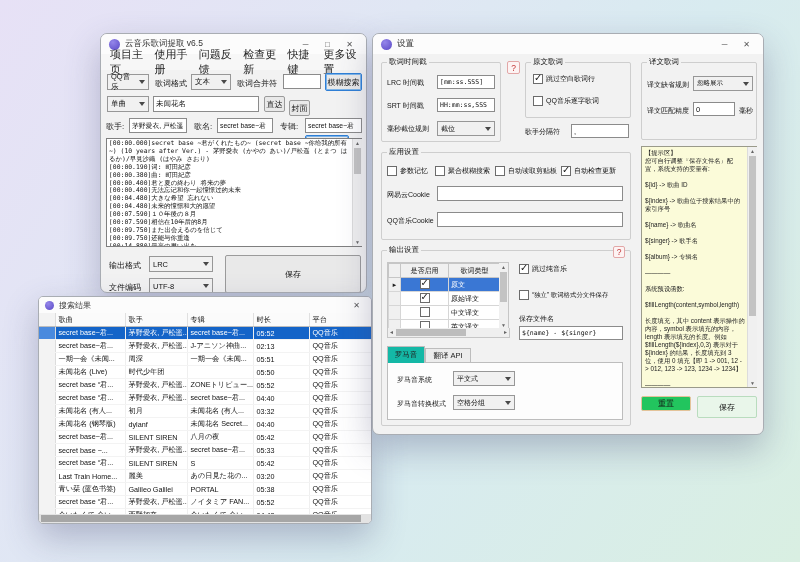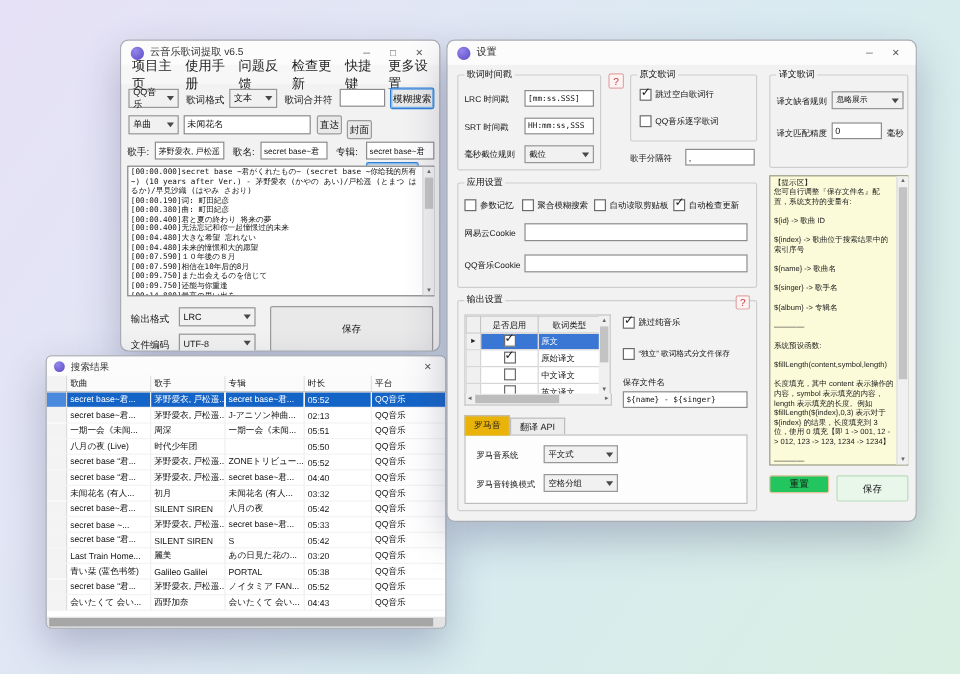--- a/index.html
+++ b/index.html
@@ -54,21 +54,21 @@
     background:#fdf3f3;color:#c23434;font-size:8.5px;display:flex;align-items:center;justify-content:center;border-radius:2px;}
   .sgrid{border-collapse:collapse;table-layout:fixed;width:100%;font-size:7px;color:#111;background:#fff;}
   .sgrid th{font-weight:normal;border:1px solid #c6c6c6;background:#f0f0f0;height:13px;padding:0 1px;
     white-space:nowrap;overflow:hidden;text-align:center;}
   .sgrid td{border:1px solid #d6d6d6;height:13px;padding:0 2px;white-space:nowrap;overflow:hidden;}
   .sgrid td.mark{background:#f0f0f0;text-align:center;font-size:6px;padding:0;}
   .sgrid tr.sel td{background:#3a77d4;color:#fff;}
   .sgrid tr.sel td.mark{background:#f0f0f0;color:#222;}
   .tab{position:absolute;box-sizing:border-box;border:1px solid #bdbdbd;border-bottom:none;background:#ececec;
     font-size:7.5px;display:flex;align-items:center;justify-content:center;color:#222;}
-  .tab.active{background:#eab308;z-index:2;justify-content:center;}
+  .tab.active{background:#14b8a6;z-index:2;justify-content:center;}
   .panel{position:absolute;border:1px solid #bdbdbd;background:#fdfdfd;box-sizing:border-box;}
   .hint{position:absolute;background:#fbfbd9;border:1px solid #9a9a8a;box-sizing:border-box;
     font-size:6.3px;line-height:8px;color:#222;white-space:pre-wrap;overflow:hidden;padding:2px 11px 2px 3px;}
 </style>
 </head>
 <body>
 
 <section class="win" id="win-main" style="left:100px;top:33px;width:265px;height:258px;">
   <div class="tbar">
     <span class="app-icon"></span>
@@ -204,21 +204,21 @@
           <tr>
             <td class="rowhead"></td>
             <td>一期一会《未闻...</td>
             <td>周深</td>
             <td>一期一会《未闻...</td>
             <td>05:51</td>
             <td>QQ音乐</td>
           </tr>
           <tr>
             <td class="rowhead"></td>
-            <td>八月の夜 (Live)</td>
+            <td>未闻花名 (Live)</td>
             <td>时代少年团</td>
             <td></td>
             <td>05:50</td>
             <td>QQ音乐</td>
           </tr>
           <tr>
             <td class="rowhead"></td>
             <td>secret base “君...</td>
             <td>茅野愛衣, 戸松遥...</td>
             <td>ZONEトリビュー...</td>
@@ -232,20 +232,28 @@
             <td>secret base~君...</td>
             <td>04:40</td>
             <td>QQ音乐</td>
           </tr>
           <tr>
             <td class="rowhead"></td>
             <td>未闻花名 (有人...</td>
             <td>初月</td>
             <td>未闻花名 (有人...</td>
             <td>03:32</td>
+            <td>QQ音乐</td>
+          </tr>
+          <tr>
+            <td class="rowhead"></td>
+            <td>未闻花名 (钢琴版)</td>
+            <td>dylanf</td>
+            <td>未闻花名 Secret...</td>
+            <td>04:40</td>
             <td>QQ音乐</td>
           </tr>
           <tr>
             <td class="rowhead"></td>
             <td>secret base~君...</td>
             <td>SILENT SIREN</td>
             <td>八月の夜</td>
             <td>05:42</td>
             <td>QQ音乐</td>
           </tr>

